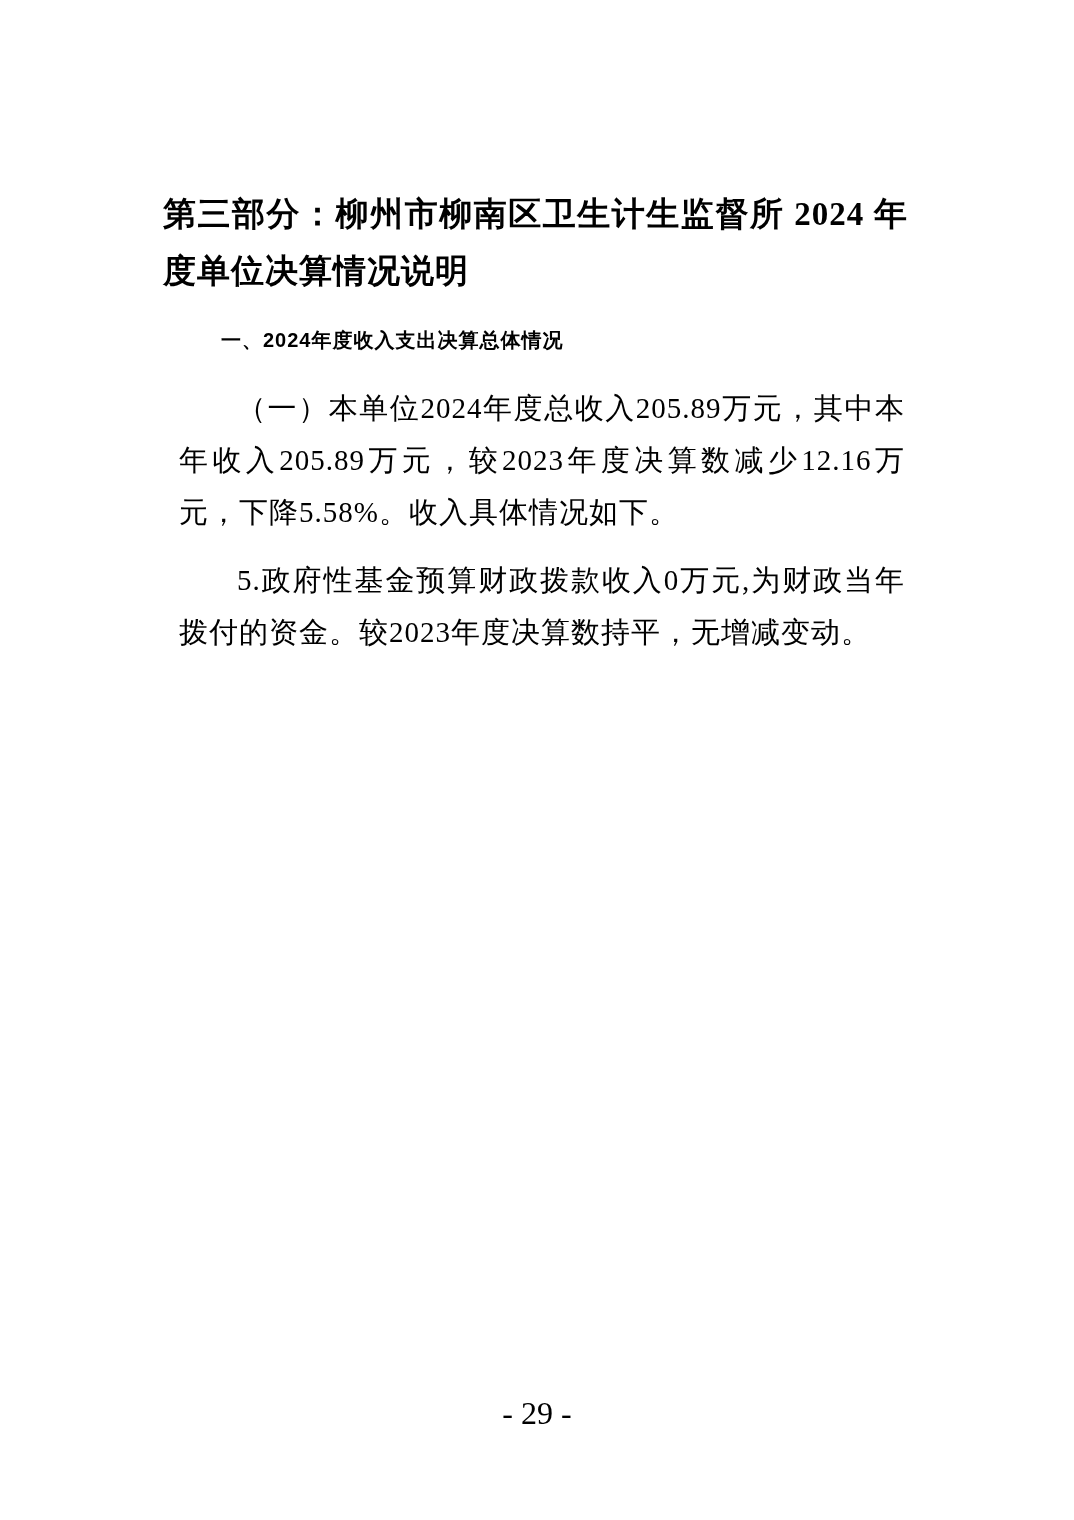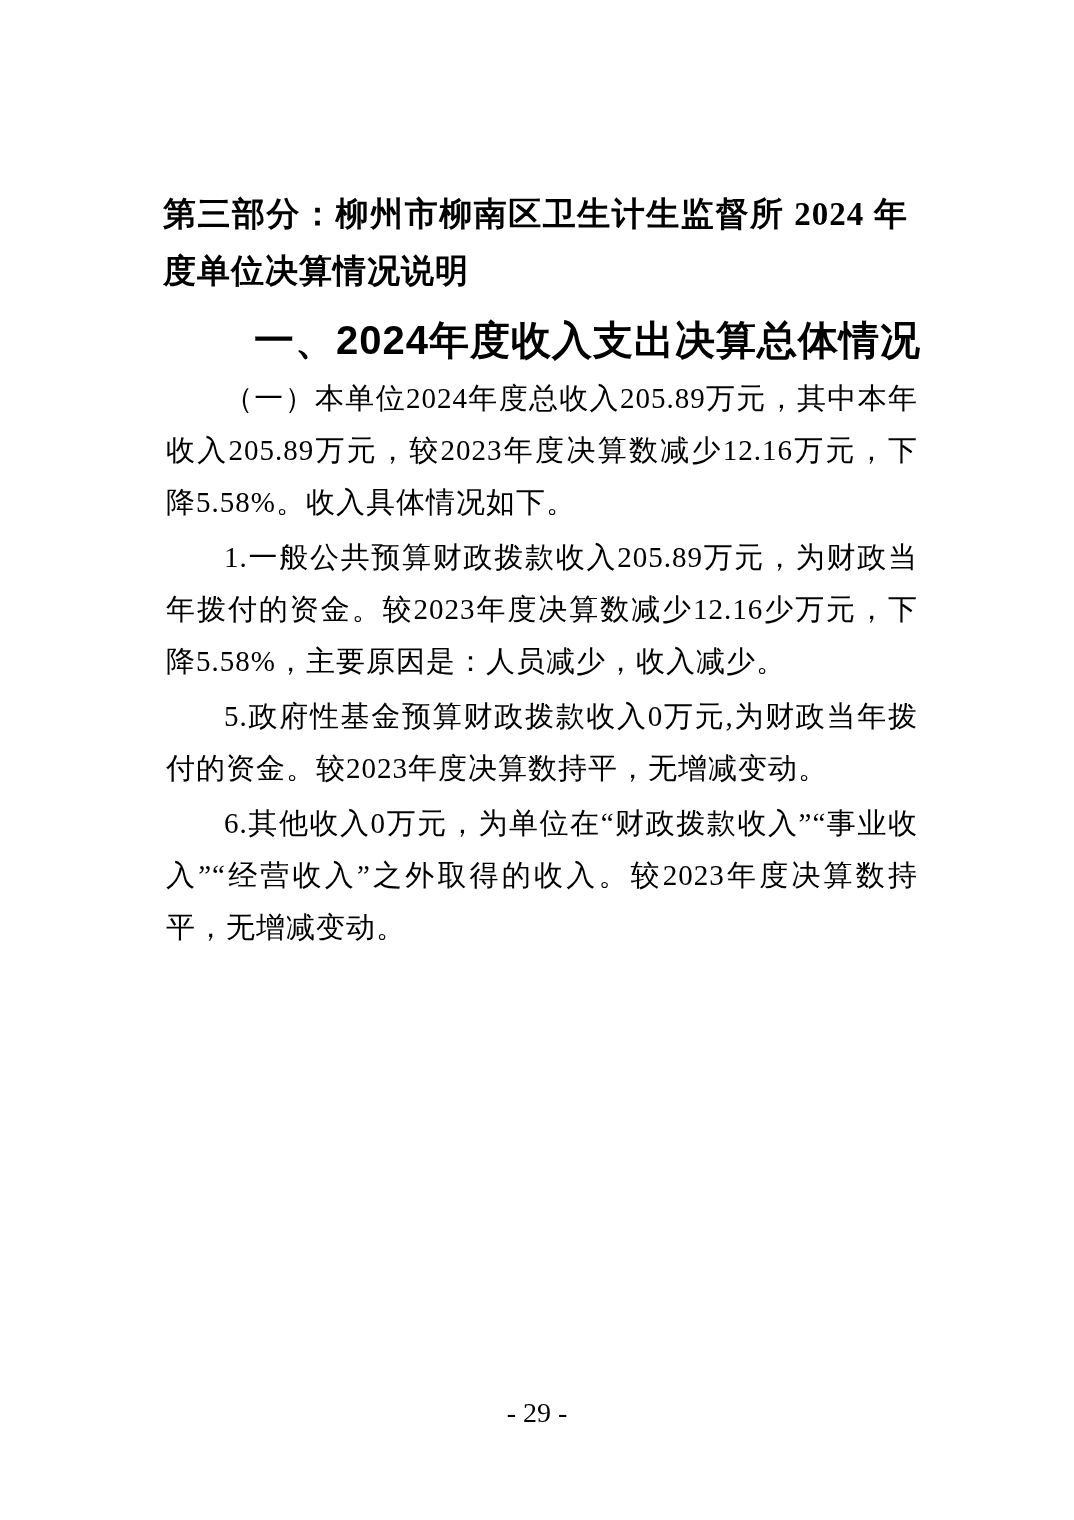--- a/index.html
+++ b/index.html
@@ -26,53 +26,50 @@
     margin: 0 13px 14px 0;
     font-size: 33px;
     font-weight: 700;
     line-height: 57px;
     letter-spacing: 1px;
     text-align: justify;
   }
   .section-heading {
     margin: 0 0 6px 0;
     font-family: "Liberation Sans", sans-serif;
-    font-size: 40px;
+    font-size: 20px;
     font-weight: 700;
     line-height: 52px;
     text-indent: 58px;
     letter-spacing: 1px;
-    text-align: right;
   }
   .body-para {
-    margin: 3px;
+    margin: 16px;
     font-size: 29px;
     line-height: 52px;
     text-indent: 2em;
     text-align: justify;
     letter-spacing: 1px;
   }
   .footer {
     position: absolute;
     left: 0;
     top: 1396px;
     width: 100%;
     text-align: center;
-    font-size: 28px;
+    font-size: 32px;
     line-height: 34px;
   }
 </style>
 </head>
 <body>
 
 <div class="page">
   <div class="content">
     <h1 class="doc-title">第三部分：柳州市柳南区卫生计生监督所 2024 年度单位决算情况说明</h1>
     <h2 class="section-heading">一、2024年度收入支出决算总体情况</h2>
     <p class="body-para">（一）本单位2024年度总收入205.89万元，其中本年收入205.89万元，较2023年度决算数减少12.16万元，下降5.58%。收入具体情况如下。</p>
-    <p class="body-para">1.一般公共预算财政拨款收入205.89万元，为财政当年拨付的资金。较2023年度决算数减少12.16少万元，下降5.58%，主要原因是：人员减少，收入减少。</p>
     <p class="body-para">5.政府性基金预算财政拨款收入0万元,为财政当年拨付的资金。较2023年度决算数持平，无增减变动。</p>
-    <p class="body-para">6.其他收入0万元，为单位在“财政拨款收入”“事业收入”“经营收入”之外取得的收入。较2023年度决算数持平，无增减变动。</p>
   </div>
   <div class="footer">
     <span>- 29 -</span>
   </div>
 </div>
 
 </body></html>

